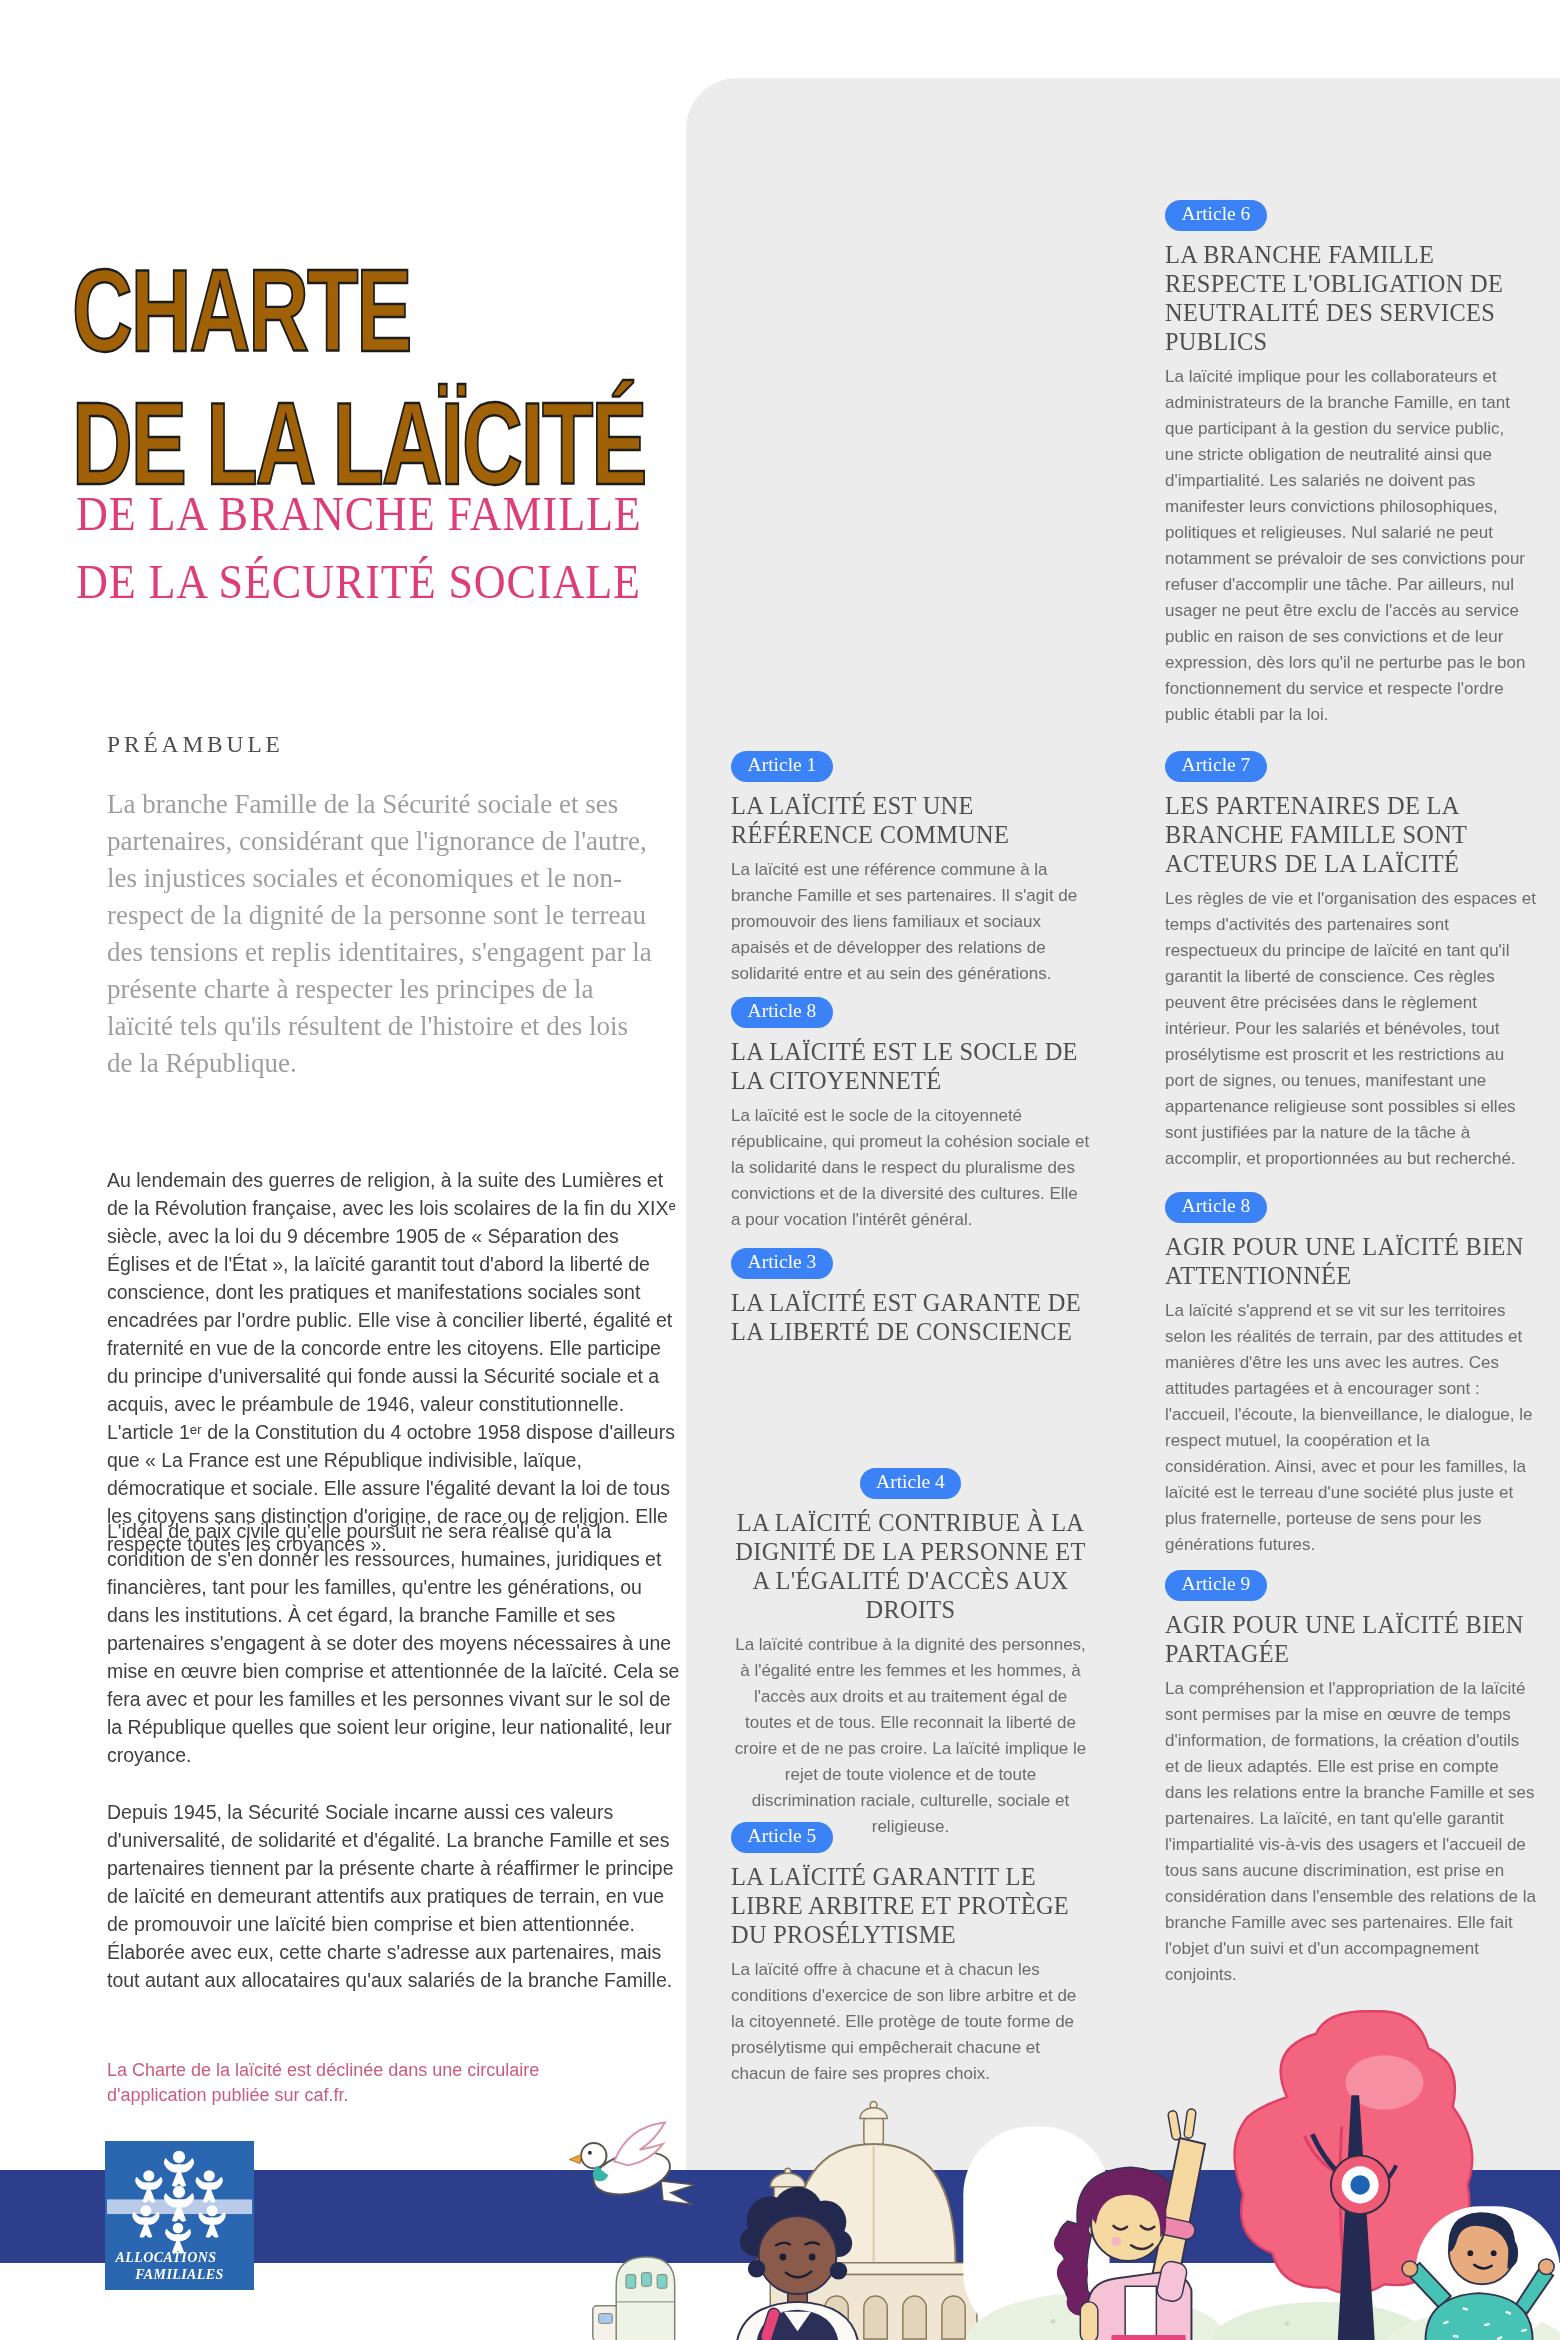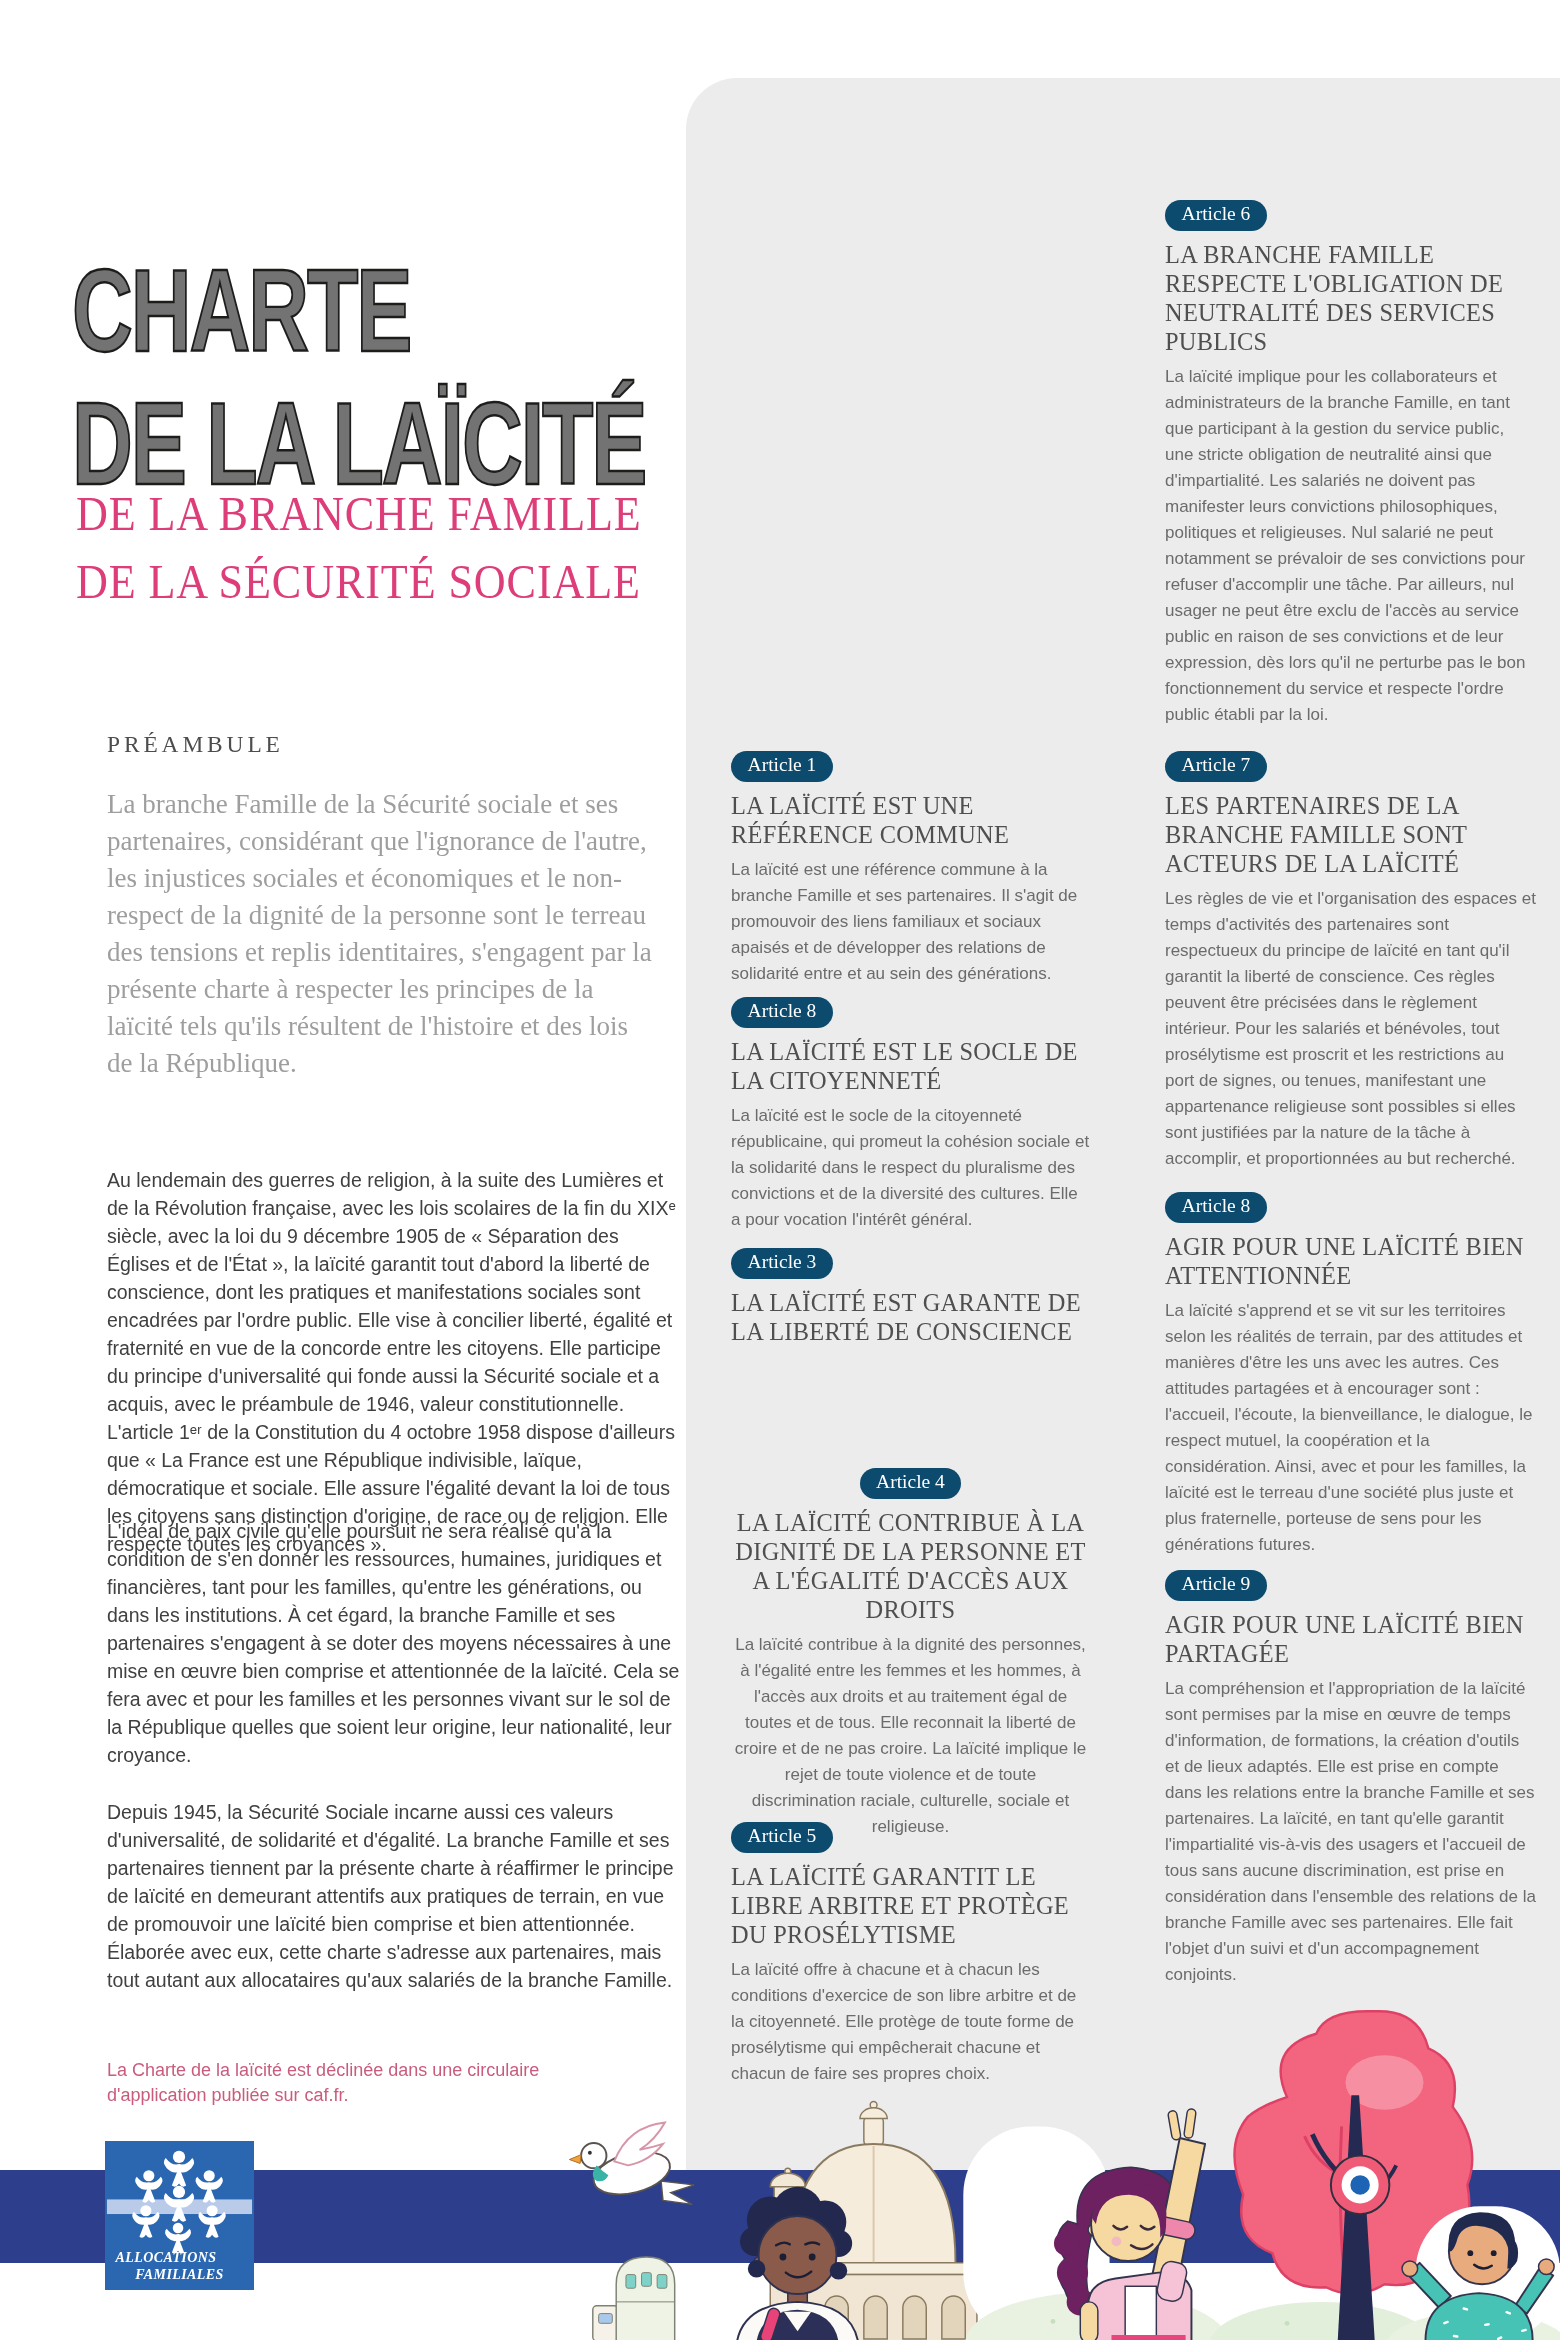--- a/index.html
+++ b/index.html
@@ -1,21 +1,21 @@
 <!DOCTYPE html>
 <html><head>
 <meta charset="utf-8">
 <style>
   html,body{margin:0;padding:0;background:#fff;}
   .page{position:relative;width:1560px;height:2341px;background:#ffffff;overflow:hidden;
         font-family:"Liberation Sans",sans-serif;}
   .gray-panel{position:absolute;left:686px;top:78px;width:875px;height:2185px;
         background:#ececec;border-top-left-radius:51px;}
   
-  .main-title{position:absolute;left:72px;top:244px;color:#737373;}
+  .main-title{position:absolute;left:72px;top:244px;color:#a16207;}
   .title-line{font-weight:800;font-size:117px;line-height:133px;letter-spacing:-2.9px;
         white-space:nowrap;transform:scaleX(0.72);transform-origin:0 0;
         -webkit-text-stroke:2.4px #1d1d1b;}
   .subtitle{position:absolute;left:76px;top:480px;color:#dd3d78;
         font-family:"Liberation Serif",serif;}
   .subtitle-line{font-size:49px;line-height:68px;letter-spacing:1px;white-space:nowrap;
         transform:scaleX(0.9);transform-origin:0 0;font-weight:400;}
   
   .preambule-heading{position:absolute;left:107px;top:731px;color:#4d4d4d;
         font-family:"Liberation Serif",serif;font-size:23.4px;letter-spacing:3.9px;}
@@ -27,21 +27,21 @@
   .pre-para-3{top:1517px;}
   .pre-para-4{top:1798px;}
   .footnote{position:absolute;left:107px;top:2058px;width:468px;color:#c95c7c;
         font-size:18px;line-height:25px;}
   
   .article{position:absolute;}
   .col-mid{left:731px;width:359px;}
   .col-right{left:1165px;width:371px;}
   .a1{top:751px;}  .a2{top:997px;} .a3{top:1248px;} .a4{top:1468px;text-align:center;} .a5{top:1822px;}
   .a6{top:200px;}  .a7{top:751px;}  .a8{top:1192px;} .a9{top:1570px;}
-  .badge{display:inline-block;background:#0c4a6e;color:#ffffff;border-radius:974px;
+  .badge{display:inline-block;background:#3b82f6;color:#ffffff;border-radius:974px;
         font-family:"Liberation Serif",serif;font-size:19.5px;padding:2.9px 16.6px 5.9px 16.6px;}
   .article-title{margin-top:8.8px;color:#4f4f4f;font-family:"Liberation Serif",serif;
         font-size:24.4px;line-height:29px;letter-spacing:0.3px;}
   .article-body{margin-top:8.8px;color:#6b6b6b;font-size:17px;line-height:26px;}
   
   .blue-band{position:absolute;left:0;top:2170px;width:1560px;height:93px;background:#2d3e8d;}
   .caf-logo{position:absolute;left:105px;top:2141px;width:149px;height:149px;background:#2a67b0;}
   .caf-logo svg{position:absolute;left:0;top:0;}
   .caf-text{position:absolute;left:0;width:149px;text-align:center;color:#ffffff;
         font-family:"Liberation Serif",serif;font-style:italic;font-weight:700;

